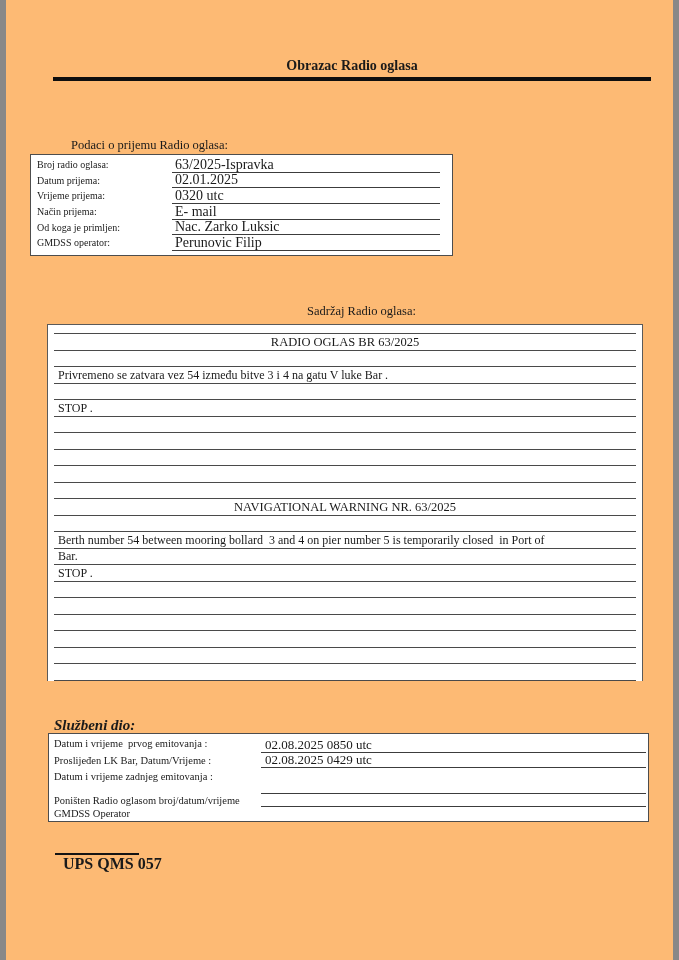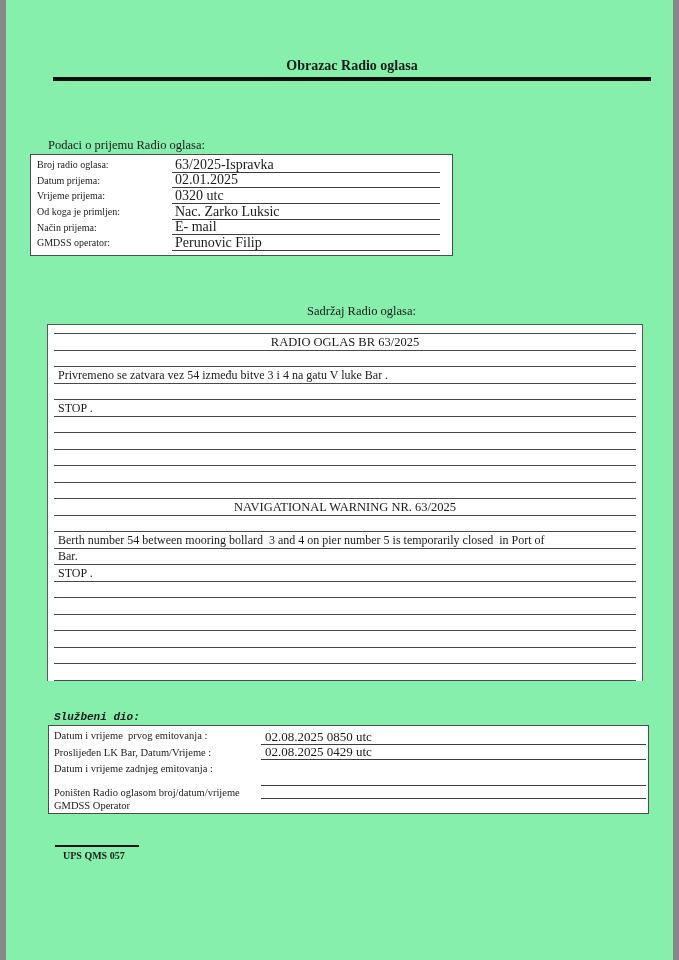--- a/index.html
+++ b/index.html
@@ -1,28 +1,28 @@
 <!DOCTYPE html>
 <html><head>
 <meta charset="utf-8">
 <style>
   html,body{margin:0;padding:0;background:#888;}
   .page{
-    width:667px;height:960px;background:#86efac;margin:0 auto;
+    width:667px;height:960px;background:#fdba74;margin:0 auto;
     font-family:"Liberation Serif","DejaVu Serif",serif;color:#1a1a1a;
     overflow:hidden;position:relative;
   }
   
   .title-block{margin:57px 34px 0 47px;width:598px;}
   .doc-title{text-align:center;font-weight:bold;font-size:14px;line-height:18px;}
   .title-rule{width:598px;height:4px;background:#0e0e0e;margin-top:2px;}
 
   
   .section-heading{font-size:12.5px;line-height:14px;}
-  .recv-heading{margin:57px 0 2px 42px;}
+  .recv-heading{margin:57px 0 2px 65px;}
   .content-heading{margin:48px 0 6px 44px;text-align:center;}
 
   
   .recv-table{
     margin-left:24px;width:423px;border:1px solid #4d4d4d;
     padding:2px 0 4px 0;box-sizing:border-box;background:#fff;
   }
   .recv-row{display:flex;height:15.7px;}
   .recv-label{
     width:141px;padding-left:6px;font-size:10px;line-height:14px;
@@ -42,21 +42,21 @@
   .cline{
     height:16.5px;margin:0 6px;border-bottom:1px solid #4a4a4a;
     font-size:12px;line-height:15px;display:flex;align-items:flex-end;
     padding:0 4px;white-space:pre-wrap;box-sizing:border-box;overflow:hidden;
   }
   .cline:first-child{height:9px;}
   .cline.center{justify-content:center;font-size:12.5px;}
 
   
   .official-heading{
-    margin:30px 0 2px 48px;font-size:11px;font-weight:bold;font-style:italic;line-height:12px;font-family:Liberation Mono, monospace;
+    margin:38px 0 2px 48px;font-size:15px;font-weight:bold;font-style:italic;line-height:12px;
   }
   .official-table{
     margin-left:42px;width:601px;border:1px solid #4d4d4d;
     box-sizing:border-box;background:#fff;
   }
   .off-row{display:flex;}
   .off-row:nth-child(1){height:19px;}
   .off-row:nth-child(2){height:15px;text-align:center;}
   .off-row:nth-child(3){height:26px;}
   .off-row:nth-child(4){height:13px;}
@@ -67,21 +67,21 @@
   }
   .off-row:nth-child(3) .off-label{align-items:flex-start;padding-top:2px;}
   .off-value{
     flex:1;margin-right:2px;font-size:13px;line-height:15px;padding-left:4px;
     display:flex;align-items:flex-end;white-space:pre-wrap;font-family:Liberation Serif, serif;
   }
   .off-row.underline .off-value{border-bottom:1px solid #3c3c3c;}
 
   
   .footer-rule{margin:31px 0 0 49px;width:84px;height:2px;background:#141414;}
-  .footer-code{margin:3px 12px 0 57px;font-size:10px;font-weight:bold;line-height:12px;}
+  .footer-code{margin:3px 12px 0 57px;font-size:16px;font-weight:bold;line-height:12px;}
 </style>
 </head>
 <body>
 
 <div class="page">
 
   <div class="title-block">
     <div class="doc-title">Obrazac Radio oglasa</div>
     <div class="title-rule"></div>
   </div>
@@ -94,26 +94,26 @@
   </div>
       <div class="recv-row">
     <span class="recv-label">Datum prijema:</span>
     <span class="recv-value">02.01.2025</span>
   </div>
       <div class="recv-row">
     <span class="recv-label">Vrijeme prijema:</span>
     <span class="recv-value">0320 utc</span>
   </div>
       <div class="recv-row">
+    <span class="recv-label">Način prijema:</span>
+    <span class="recv-value">E- mail</span>
+  </div>
+      <div class="recv-row">
     <span class="recv-label">Od koga je primljen:</span>
     <span class="recv-value">Nac. Zarko Luksic</span>
-  </div>
-      <div class="recv-row">
-    <span class="recv-label">Način prijema:</span>
-    <span class="recv-value">E- mail</span>
   </div>
       <div class="recv-row">
     <span class="recv-label">GMDSS operator:</span>
     <span class="recv-value">Perunovic Filip</span>
   </div>
     </div>
 
   <div class="section-heading content-heading">Sadržaj Radio oglasa:</div>
   <div class="content-box" id="content-box">
       <div class="cline"></div>

